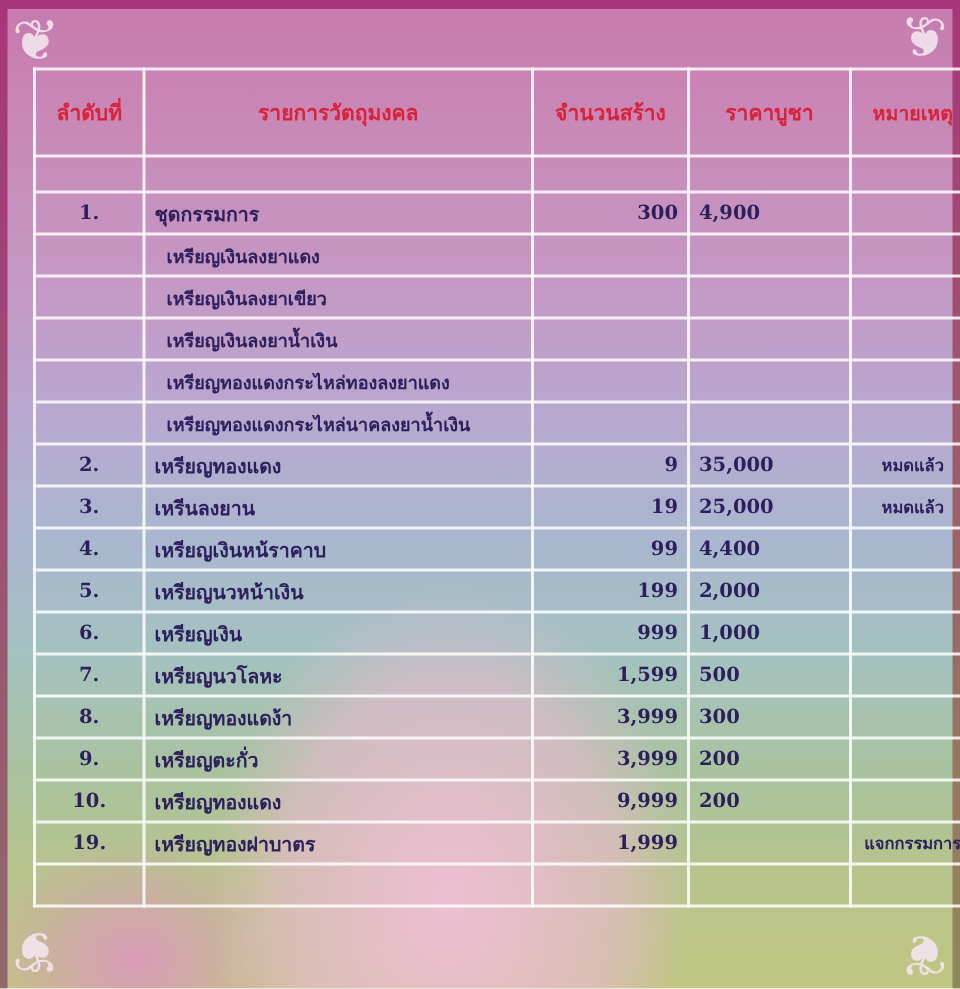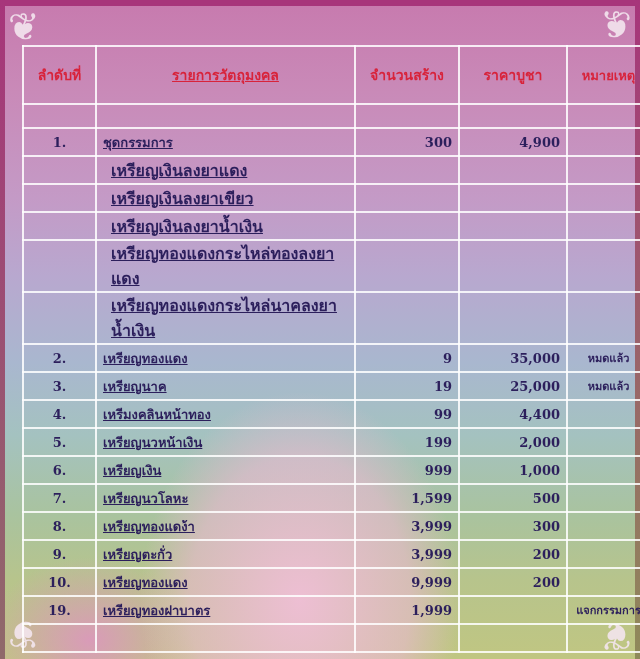--- a/index.html
+++ b/index.html
@@ -18,27 +18,27 @@
   .c-tr{right:8px;top:6px;transform:scaleX(-1);}
   .c-bl{left:8px;bottom:6px;transform:scaleY(-1);}
   .c-br{right:8px;bottom:4px;transform:scale(-1,-1);}
 
   table{position:absolute;left:22px;top:45px;width:583px;border-collapse:collapse;table-layout:fixed;}
   td,th{border:2px solid rgba(255,255,255,0.85);padding:0 6px;height:26px;
     font-family:"DejaVu Serif","Liberation Serif",serif;font-weight:bold;font-size:13px;color:#2c1f5c;}
   th{height:56px;color:#d8233b;font-size:14px;text-align:center;}
   th.first{border-top-left-radius:14px;}
   .col-no{width:59px;text-align:center;}
-  .col-item{width:245px;text-align:left;text-decoration:underline;}
+  .col-item{width:245px;text-align:left;}
   .col-qty{width:90px;text-align:right;}
-  .col-price{width:94px;text-align:right;}
+  .col-price{width:94px;}
   .col-note{width:69px;text-align:center;font-size:11px;}
   th.col-no,th.col-item,th.col-qty,th.col-price,th.col-note{text-align:center;}
   th.col-note{font-size:13px;}
-  tr.sub td.col-item{padding-left:14px;font-size:16px;}
+  tr.sub td.col-item{padding-left:14px;font-size:12px;}
   tr.spacer td{height:22px;}
   tr.blank td{height:26px;}
   table{border-top:2px solid rgba(255,255,255,0.85);}
 </style>
 </head>
 <body>
 
 <div class="bg"></div>
 <div class="frame-top"></div>
 <div class="frame-left"></div>
@@ -110,28 +110,28 @@
     </tr>
     <tr>
       <td class="col-no">2.</td>
       <td class="col-item">เหรียญทองแดง</td>
       <td class="col-qty">9</td>
       <td class="col-price">35,000</td>
       <td class="col-note">หมดแล้ว</td>
     </tr>
     <tr>
       <td class="col-no">3.</td>
-      <td class="col-item">เหรียญนาค</td>
+      <td class="col-item">เหรีนลงยาน</td>
       <td class="col-qty">19</td>
       <td class="col-price">25,000</td>
       <td class="col-note">หมดแล้ว</td>
     </tr>
     <tr>
       <td class="col-no">4.</td>
-      <td class="col-item">เหรีมงคลินหน้าทอง</td>
+      <td class="col-item">เหรียญเงินหน้ราคาบ</td>
       <td class="col-qty">99</td>
       <td class="col-price">4,400</td>
       <td class="col-note"></td>
     </tr>
     <tr>
       <td class="col-no">5.</td>
       <td class="col-item">เหรียญนวหน้าเงิน</td>
       <td class="col-qty">199</td>
       <td class="col-price">2,000</td>
       <td class="col-note"></td>

